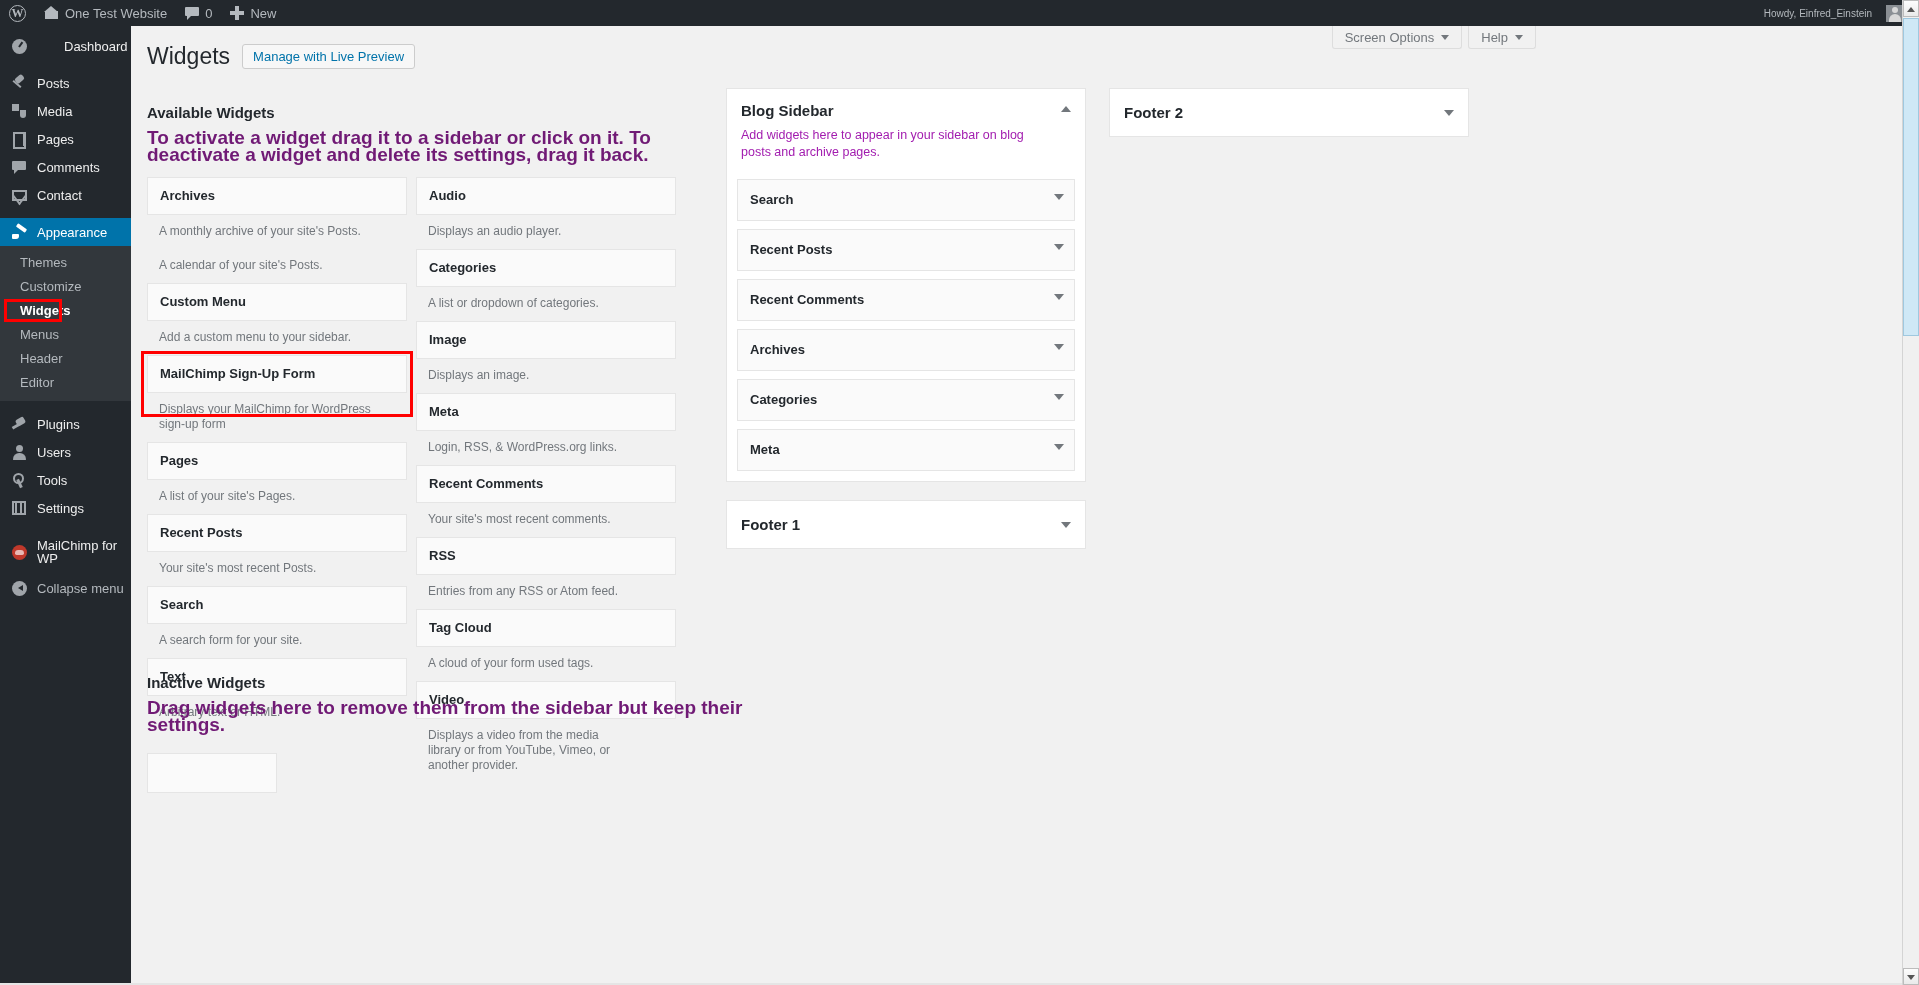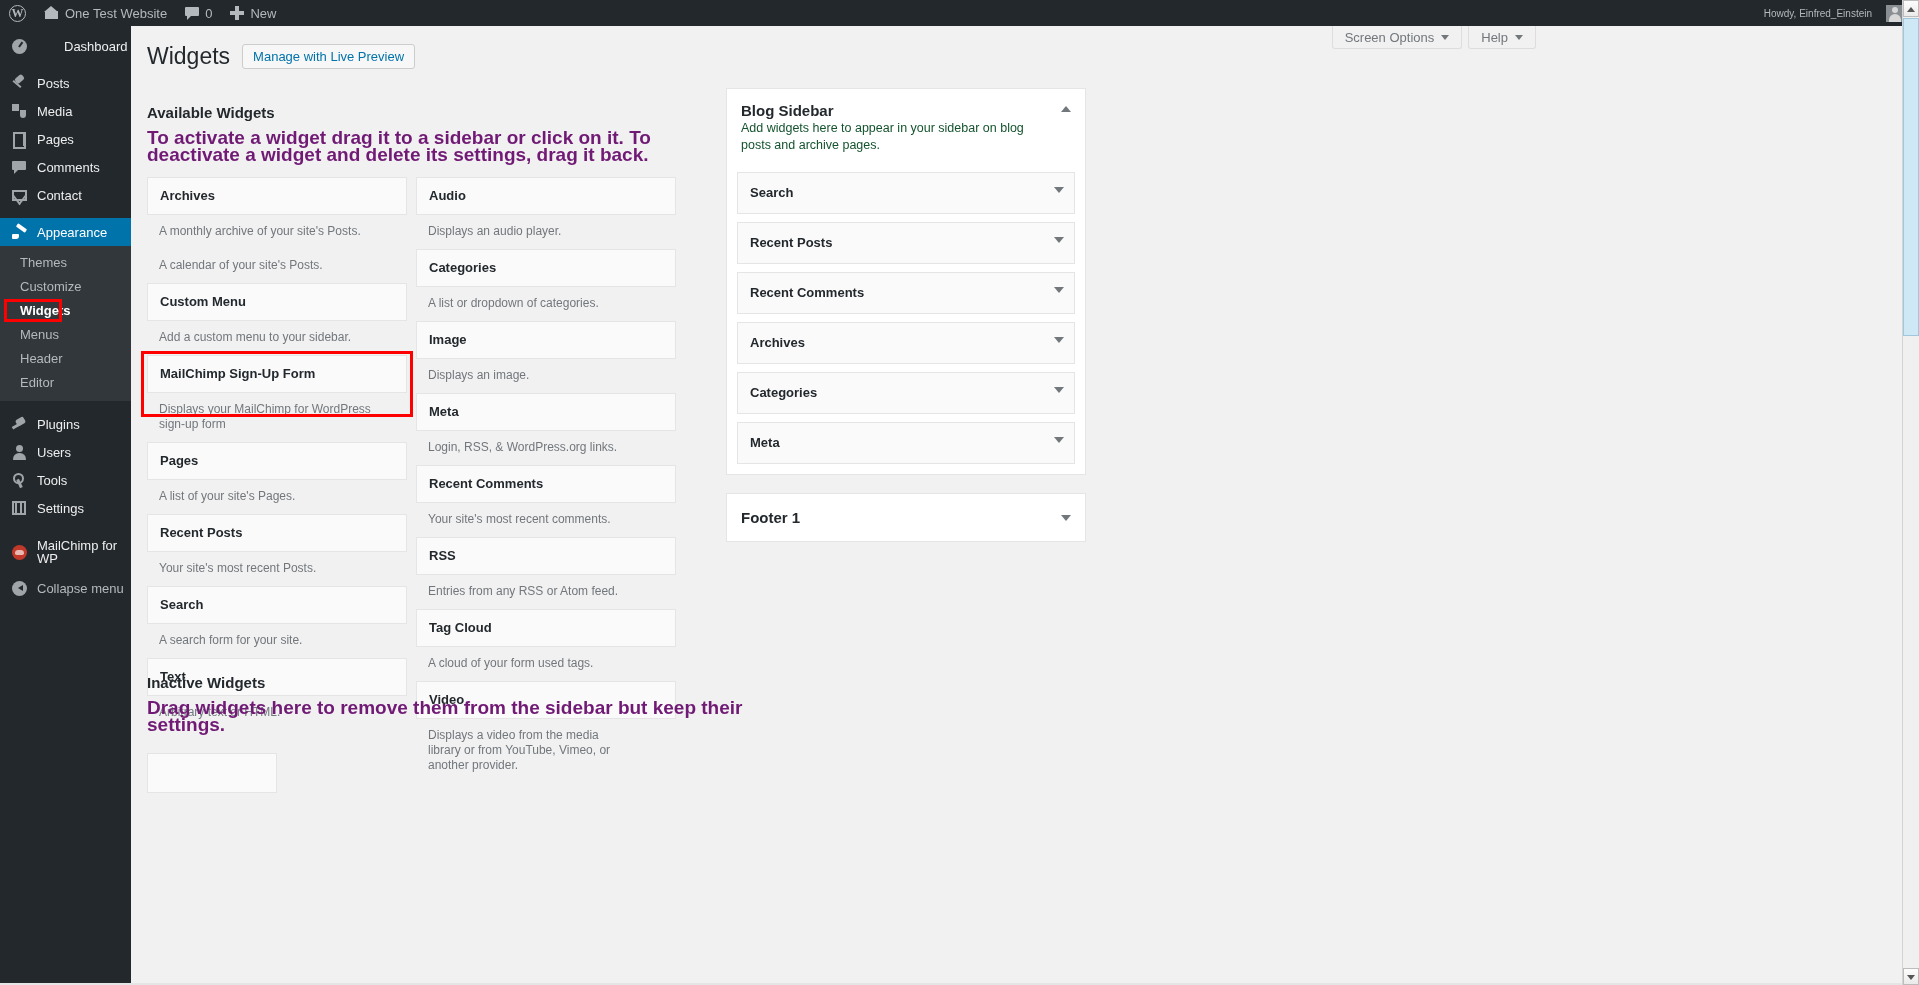--- a/index.html
+++ b/index.html
@@ -192,21 +192,21 @@
     margin-top: 20px; width: 130px; height: 40px;
     background: #fafafa; border: 1px solid #e5e5e5;
   }
 
   
   #side-col { position: absolute; top: 62px; left: 595px; width: 360px; }
   #side-col2 { position: absolute; top: 62px; left: 978px; width: 360px; }
   .sidebar-panel { background: #fff; border: 1px solid #e5e5e5; margin-bottom: 18px; }
   .sp-head { padding: 12px 14px 10px 14px; position: relative; cursor: pointer; }
   .sp-title { font-size: 15px; font-weight: bold; color: #23282d; line-height: 19px; }
-  .sp-desc { font-size: 12.5px; color: #14532d; line-height: 17px; padding-right: 20px; }
+  .sp-desc { font-size: 12.5px; color: #a21caf; margin-top: 7px; line-height: 17px; padding-right: 20px; }
   .sp-toggle { position: absolute; right: 12px; top: 13px; width: 14px; height: 14px; cursor: pointer; }
   .tri-up { width:0;height:0;border-left:5px solid transparent;border-right:5px solid transparent;border-bottom:6px solid #72777c; margin:4px auto;}
   .tri-down { width:0;height:0;border-left:5px solid transparent;border-right:5px solid transparent;border-top:6px solid #72777c; margin:4px auto;}
   .sp-body { padding: 0 10px 10px 10px; }
   .sw-item {
     background: #fafafa; border: 1px solid #e5e5e5;
     margin-top: 8px; padding: 12px 12px; position: relative;
     font-size: 13px; font-weight: bold; color: #23282d; cursor: move; line-height: 16px;
   }
   .sw-item .tri-down { position: absolute; right: 10px; top: 14px; margin: 0; }
@@ -502,20 +502,30 @@
     <div class="sidebar-panel footer-panel">
       <div class="sp-head">
         <div class="sp-title">Footer 1</div>
         <div class="sp-toggle" style="top:17px;">
             <div class="tri-down"></div>
           </div>
       </div>
     </div>
   </div>
 
+  <div id="side-col2">
+    <div class="sidebar-panel footer-panel">
+      <div class="sp-head">
+        <div class="sp-title">Footer 2</div>
+        <div class="sp-toggle" style="top:17px;">
+            <div class="tri-down"></div>
+          </div>
+      </div>
+    </div>
+  </div>
 </div>
 
 <div id="gray-right"></div>
 
 <div id="scrollzone">
   <div id="sb-up">
       <div class="sb-arrow-up"></div>
     </div>
   <div id="sb-thumb"></div>
   <div id="sb-down">

